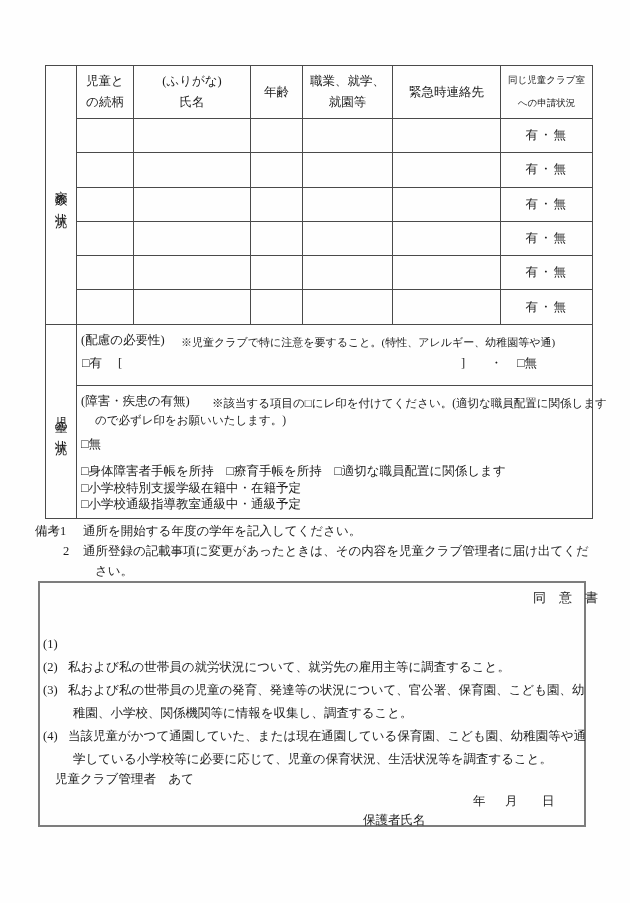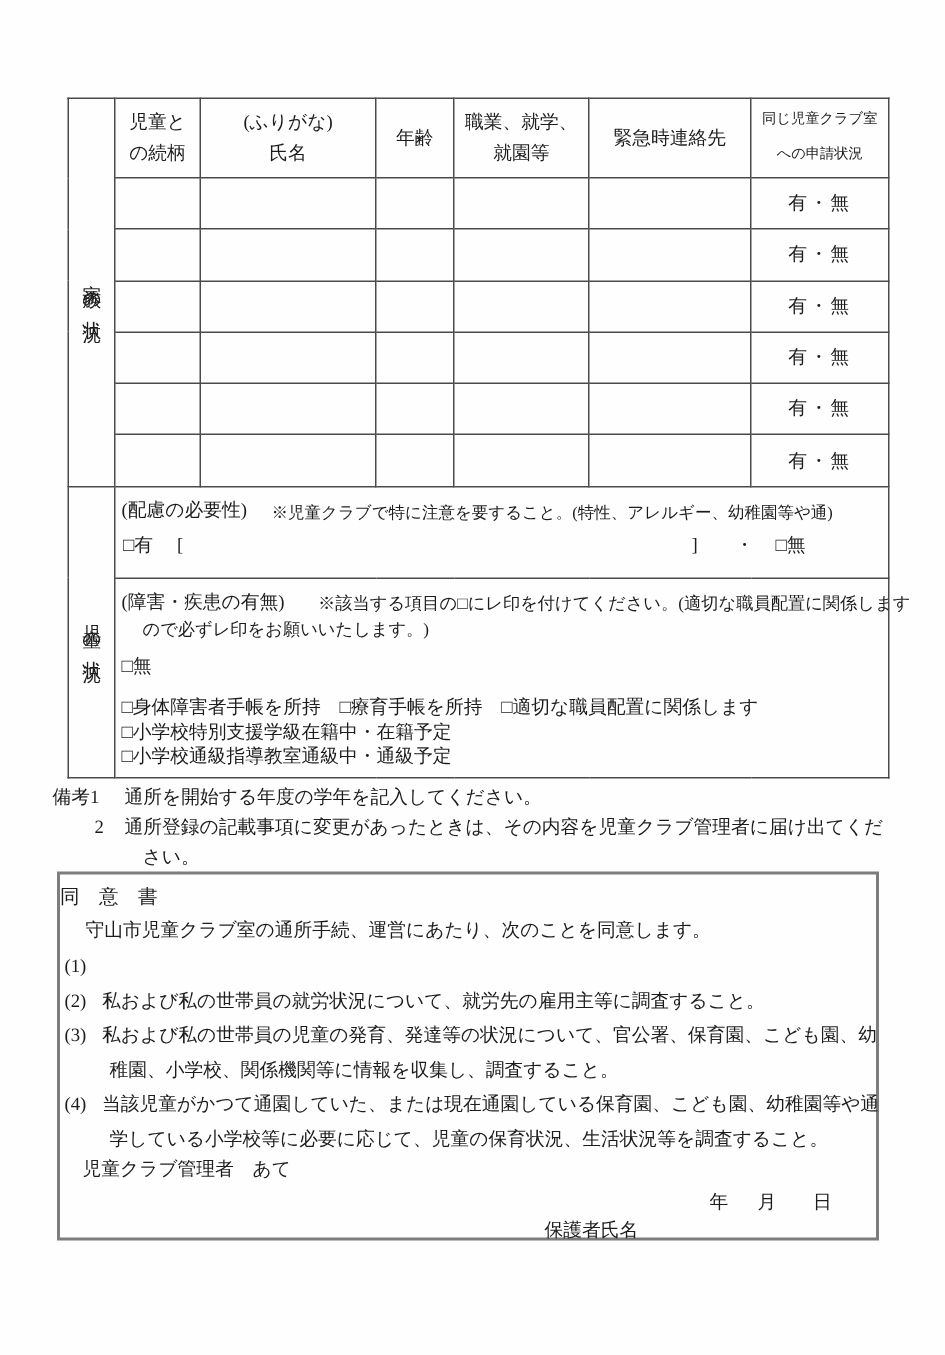--- a/index.html
+++ b/index.html
@@ -27,21 +27,21 @@
   
   .abs { position:absolute; white-space:nowrap; }
   .fs12  { font-size:12.5px; line-height:16px; }
   .fs11  { font-size:11px;  line-height:16px; }
   .fs115 { font-size:11.5px; line-height:16px; }
   
   .consent {
     position:absolute; left:38px; top:581px; width:548px; height:246px;
     border:2px solid #7d7d7d; box-sizing:border-box;
   }
-  .consent-title { position:absolute; top:6px; left:0; width:100%; text-align:left; font-size:13px; line-height:17px; }
+  .consent-title { position:absolute; top:6px; left:14px; width:100%; text-align:right; font-size:13px; line-height:17px; }
 </style>
 </head>
 <body>
 
 <div class="page">
 
   <table class="family-table">
     <colgroup>
       <col style="width:31px">
         <col style="width:57px">
@@ -146,21 +146,20 @@
   <div>
     <span class="abs fs12" style="left:35px; top:523px">備考1</span>
     <span class="abs fs12" style="left:83px; top:523px">通所を開始する年度の学年を記入してください。</span>
     <span class="abs fs12" style="left:63px; top:543px">2</span>
     <span class="abs fs12" style="left:83px; top:543px">通所登録の記載事項に変更があったときは、その内容を児童クラブ管理者に届け出てくだ</span>
     <span class="abs fs12" style="left:95px; top:563px">さい。</span>
   </div>
 
   <div class="consent">
     <div class="consent-title">同　意　書</div>
-    <span class="abs fs12" style="left:17px; top:29px">守山市児童クラブ室の通所手続、運営にあたり、次のことを同意します。</span>
 
     <span class="abs fs12" style="left:3px;  top:53px">(1)</span>
 
     <span class="abs fs12" style="left:3px;  top:76px">(2)</span>
     <span class="abs fs12" style="left:28px; top:76px">私および私の世帯員の就労状況について、就労先の雇用主等に調査すること。</span>
 
     <span class="abs fs12" style="left:3px;  top:99px">(3)</span>
     <span class="abs fs12" style="left:33px; top:122px">稚園、小学校、関係機関等に情報を収集し、調査すること。</span>
     <span class="abs fs12" style="left:28px; top:99px">私および私の世帯員の児童の発育、発達等の状況について、官公署、保育園、こども園、幼</span>
 

